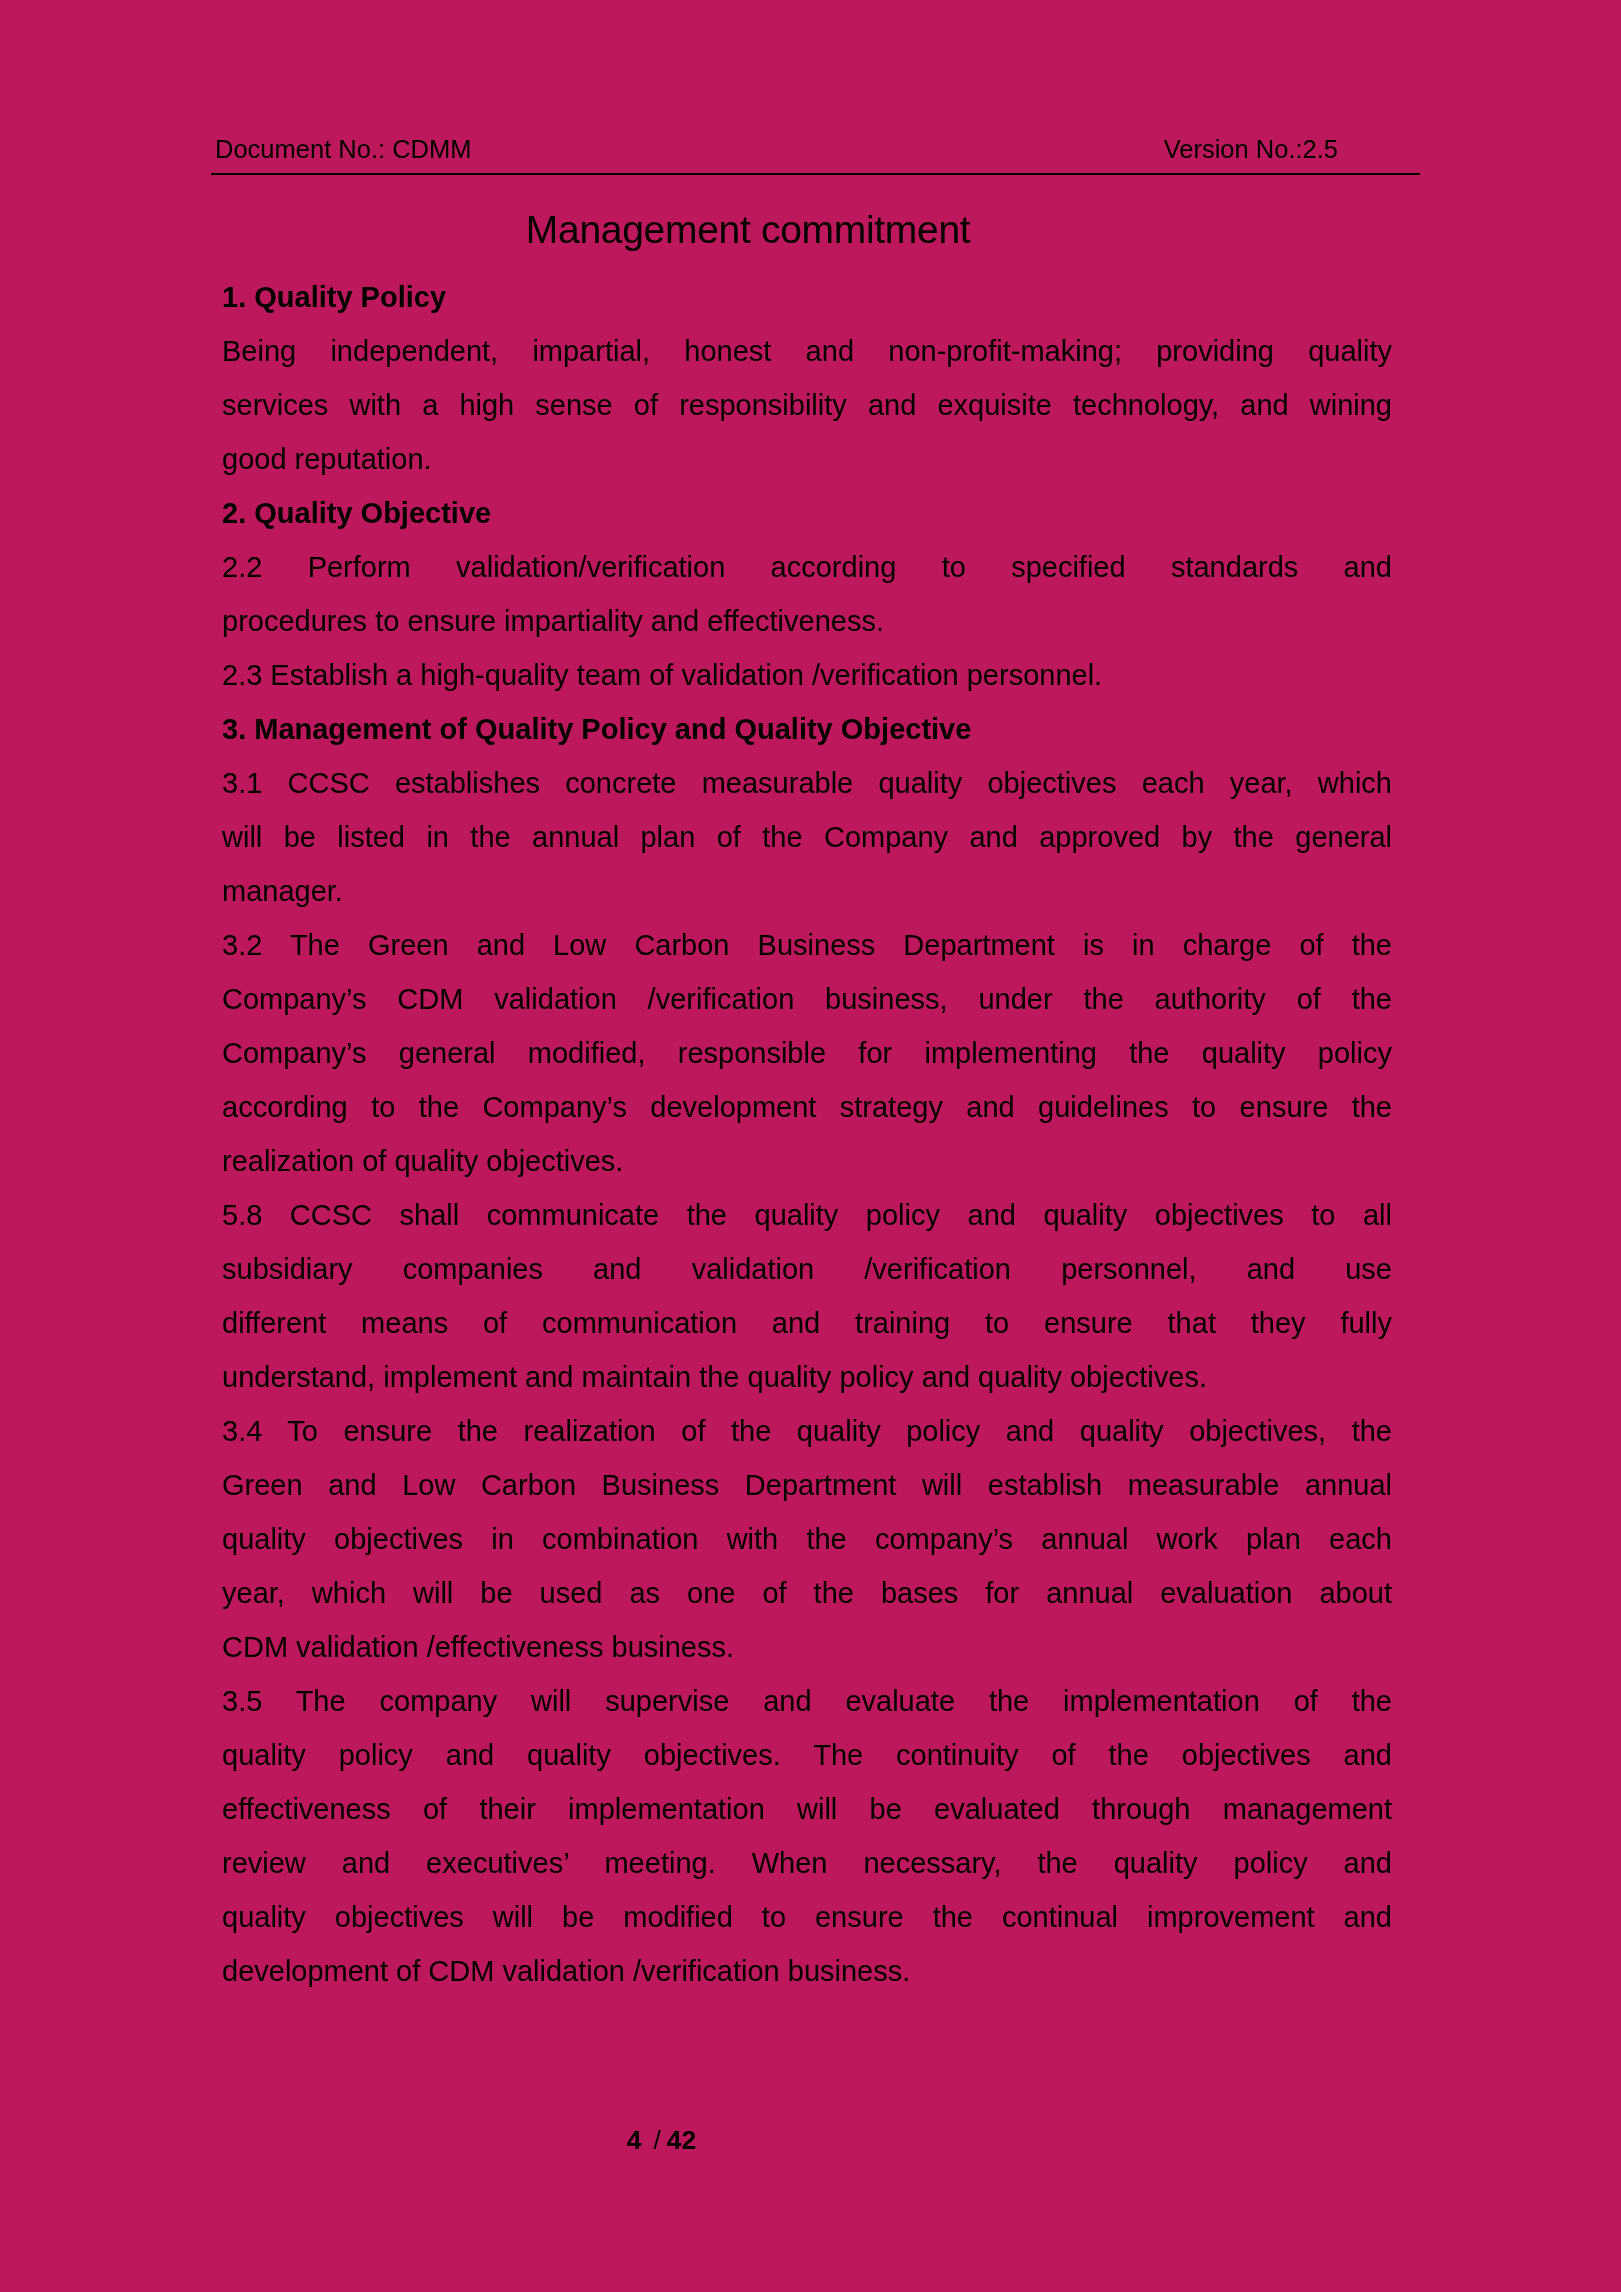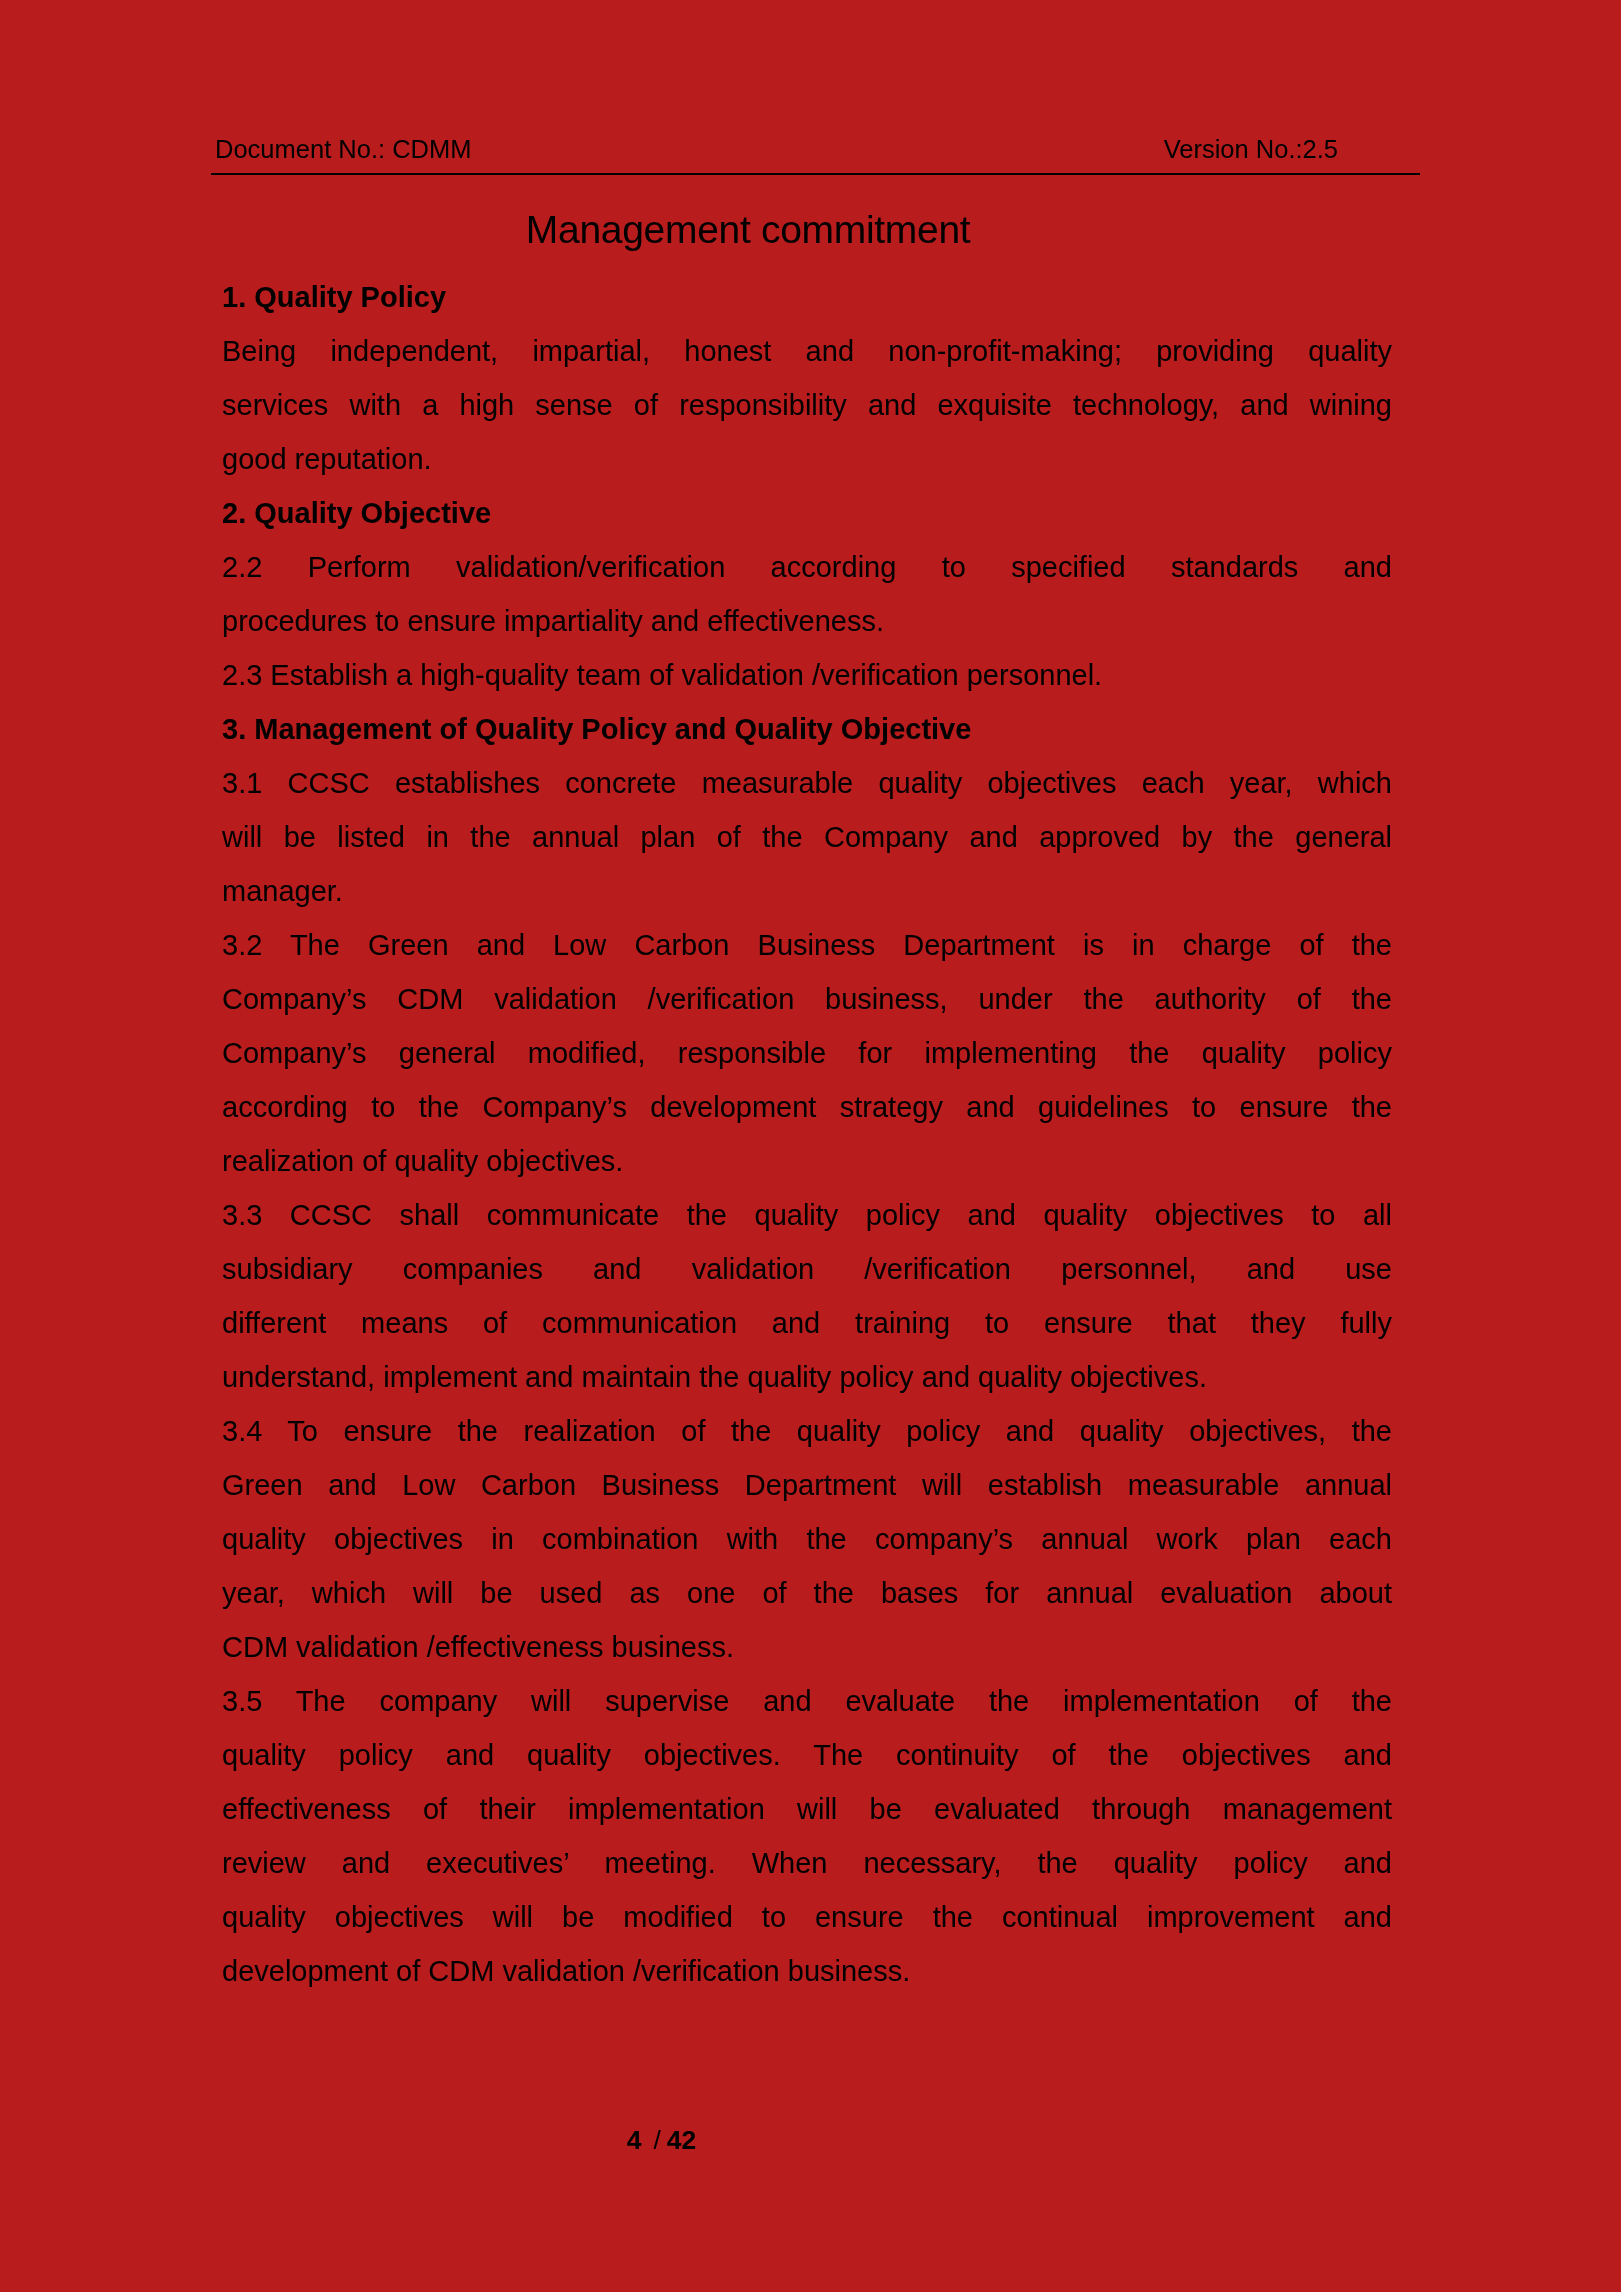--- a/index.html
+++ b/index.html
@@ -1,17 +1,17 @@
 <!DOCTYPE html>
 <html><head>
 <meta charset="utf-8">
 <style>
   html, body { margin: 0; padding: 0; background: #ffffff; }
   body { width: 1621px; height: 2293px; position: relative; overflow: hidden; color: #000000; font-family: "Liberation Sans", sans-serif; }
-  .page { position: absolute; left: 0; top: 0; width: 1621px; height: 2293px; background: #b91c1c; }
+  .page { position: absolute; left: 0; top: 0; width: 1621px; height: 2293px; background: #be185d; }
   .hdr { position: absolute; top: 135px; left: 215px; width: 1123px; height: 29px; font-size: 25.5px; line-height: 29px; }
   .hdr-left { position: absolute; left: 0; top: 0; white-space: nowrap; }
   .hdr-right { position: absolute; right: 0; top: 0; white-space: nowrap; }
   .hdr-rule { position: absolute; left: 211px; top: 173px; width: 1209px; height: 2px; background: #000000; }
   .title { position: absolute; top: 207px; left: 0; width: 1502px; text-align: center; font-size: 39px; line-height: 45px; letter-spacing: -0.3px; font-weight: normal; }
   .title span { position: relative; left: -2.9px; }
   .body { position: absolute; top: 270px; left: 222px; width: 1170px; font-size: 29px; line-height: 54px; }
   .line { display: block; height: 54px; white-space: nowrap; overflow: visible; }
   .line.j { text-align: justify; text-align-last: justify; white-space: normal; }
   .line.h { font-weight: bold; }
@@ -59,21 +59,21 @@
         <span class="line">manager.</span>
       </div>
       <div>
         <span class="line j">3.2 The Green and Low Carbon Business Department is in charge of the</span>
         <span class="line j">Company’s CDM validation /verification business, under the authority of the</span>
         <span class="line j">Company’s general modified, responsible for implementing the quality policy</span>
         <span class="line j">according to the Company’s development strategy and guidelines to ensure the</span>
         <span class="line">realization of quality objectives.</span>
       </div>
       <div>
-        <span class="line j">3.3 CCSC shall communicate the quality policy and quality objectives to all</span>
+        <span class="line j">5.8 CCSC shall communicate the quality policy and quality objectives to all</span>
         <span class="line j">subsidiary companies and validation /verification personnel, and use</span>
         <span class="line j">different means of communication and training to ensure that they fully</span>
         <span class="line">understand, implement and maintain the quality policy and quality objectives.</span>
       </div>
       <div>
         <span class="line j">3.4 To ensure the realization of the quality policy and quality objectives, the</span>
         <span class="line j">Green and Low Carbon Business Department will establish measurable annual</span>
         <span class="line j">quality objectives in combination with the company’s annual work plan each</span>
         <span class="line j">year, which will be used as one of the bases for annual evaluation about</span>
         <span class="line">CDM validation /effectiveness business.</span>

